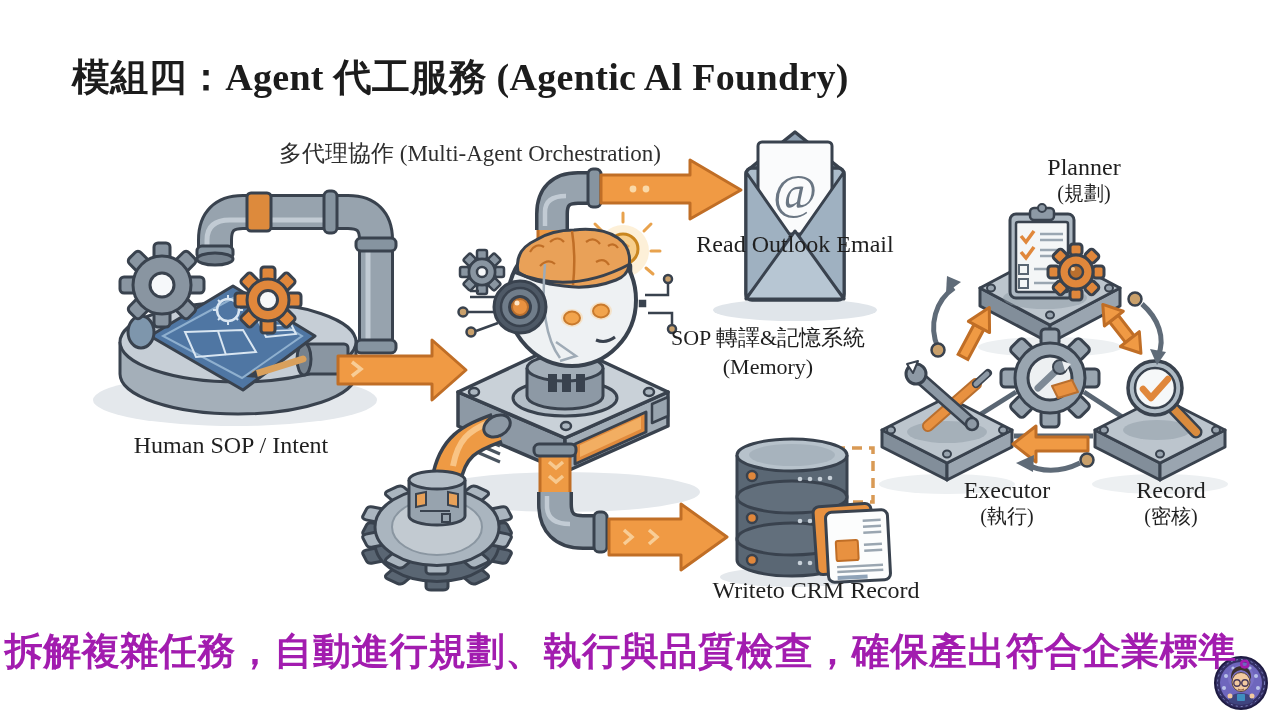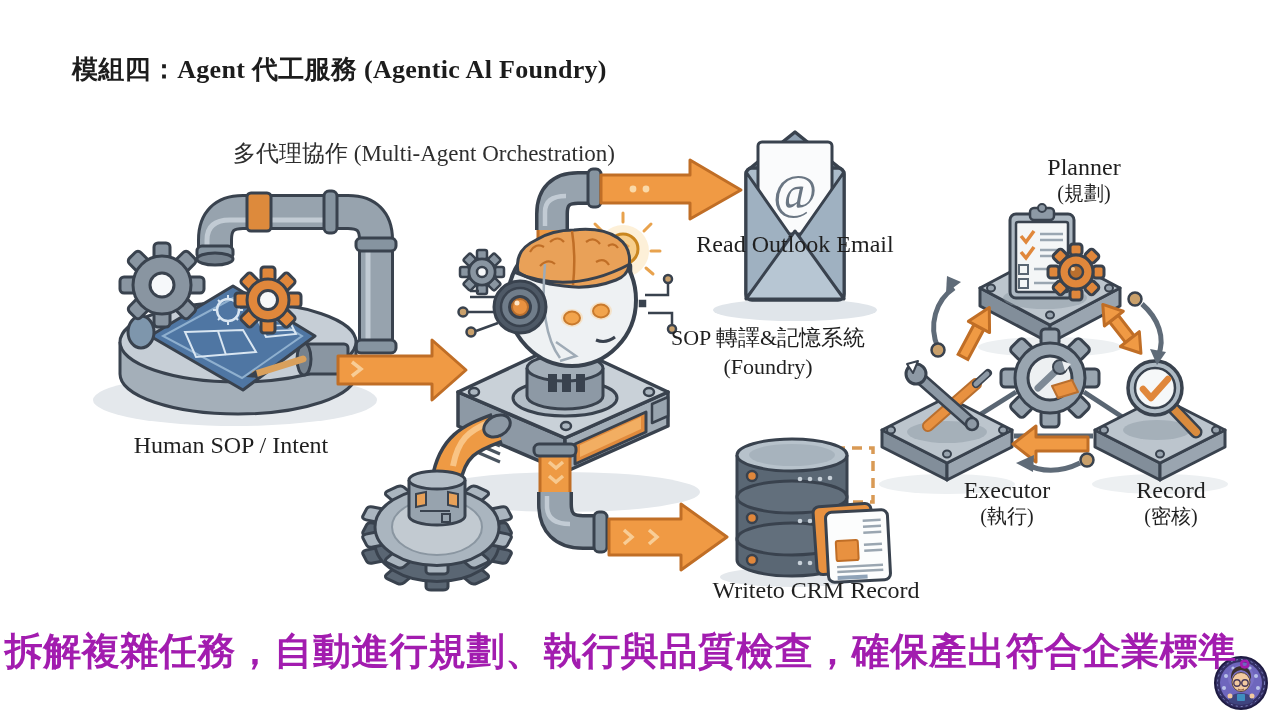--- a/index.html
+++ b/index.html
@@ -1,23 +1,23 @@
 <!DOCTYPE html>
 <html><head>
 <meta charset="utf-8">
 <style>
   html,body{margin:0;padding:0;background:#ffffff;}
   .slide{position:relative;width:1280px;height:720px;background:#ffffff;overflow:hidden;
          font-family:"Liberation Serif","DejaVu Serif",serif;}
   .illustration{position:absolute;left:0;top:0;width:1280px;height:720px;}
   .label{position:absolute;color:#1f1f1f;white-space:nowrap;}
   .centered{transform:translateX(-50%);text-align:center;}
-  .title{font-size:26px;font-weight:bold;color:#1c1c1c;letter-spacing:.3px;}
+  .title{font-size:38px;font-weight:bold;color:#1c1c1c;letter-spacing:.3px;}
   .s24{font-size:24px;}
-  .s23{font-size:23px;color:#2e2e2e;}
+  .s23{font-size:23px;color:#2e2e2e;margin-left:46px;}
   .s22{font-size:22px;line-height:29px;}
   .node-label{line-height:27px;}
   .node-label .en{font-size:24px;display:block;}
   .node-label .zh{font-size:20px;display:block;line-height:25px;}
   .footer{font-family:"Liberation Sans","DejaVu Sans",sans-serif;font-weight:bold;
           font-size:38px;color:#a21caf;letter-spacing:.5px;}
   svg .ln{stroke-linejoin:round;}
 </style>
 </head>
 <body>
@@ -497,21 +497,21 @@
 </svg>
 
   <div class="label title" style="left:72px;top:52px;">模組四：Agent 代工服務 (Agentic Al Foundry)</div>
 
   <div class="label s23" style="left:233px;top:138px;">多代理協作 (Multi-Agent Orchestration)</div>
 
   <div class="label s24 centered" style="left:795px;top:231px;">Read Outlook Email</div>
 
   <div class="label s22 centered" style="left:768px;top:323px;">
     <span style="display:block;">SOP 轉譯&amp;記憶系統</span>
-    <span style="display:block;">(Foundry)</span>
+    <span style="display:block;">(Memory)</span>
   </div>
 
   <div class="label s24 centered" style="left:231px;top:432px;">Human SOP / Intent</div>
 
   <div class="label node-label centered" style="left:1084px;top:154px;">
     <span class="en">Planner</span>
     <span class="zh">(規劃)</span>
   </div>
 
   <div class="label node-label centered" style="left:967px;top:477px;margin-left:40px;">

